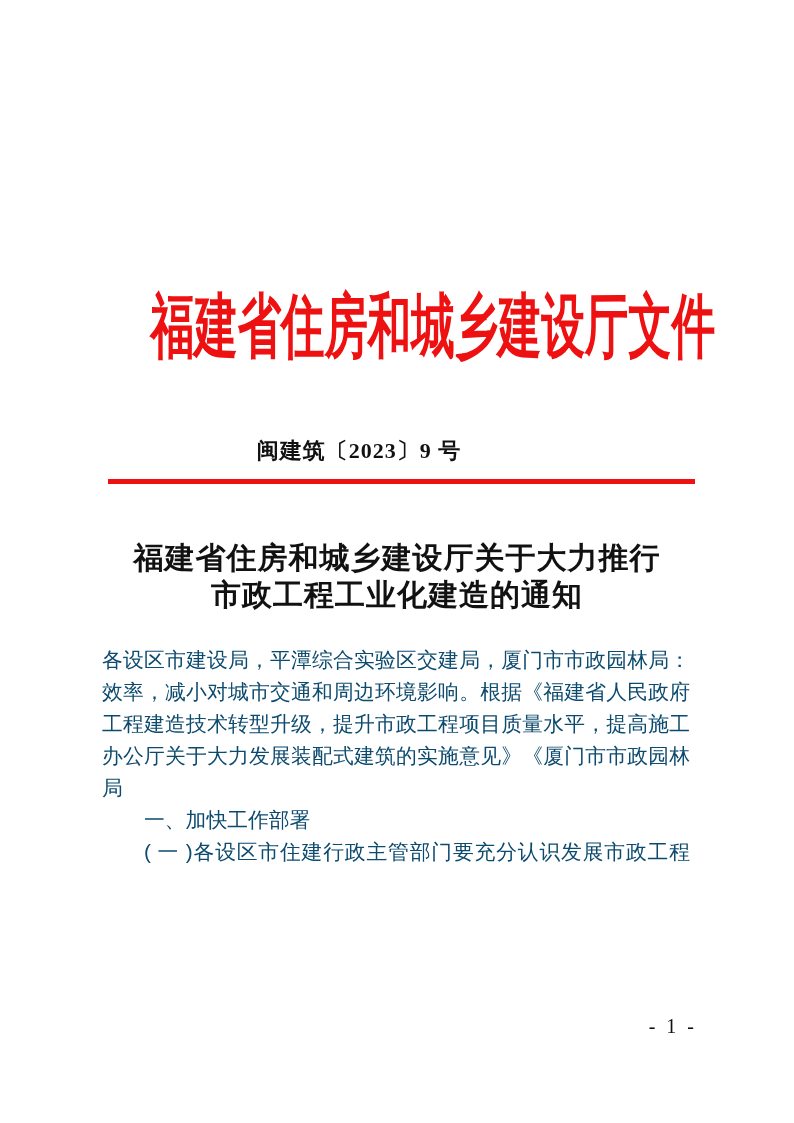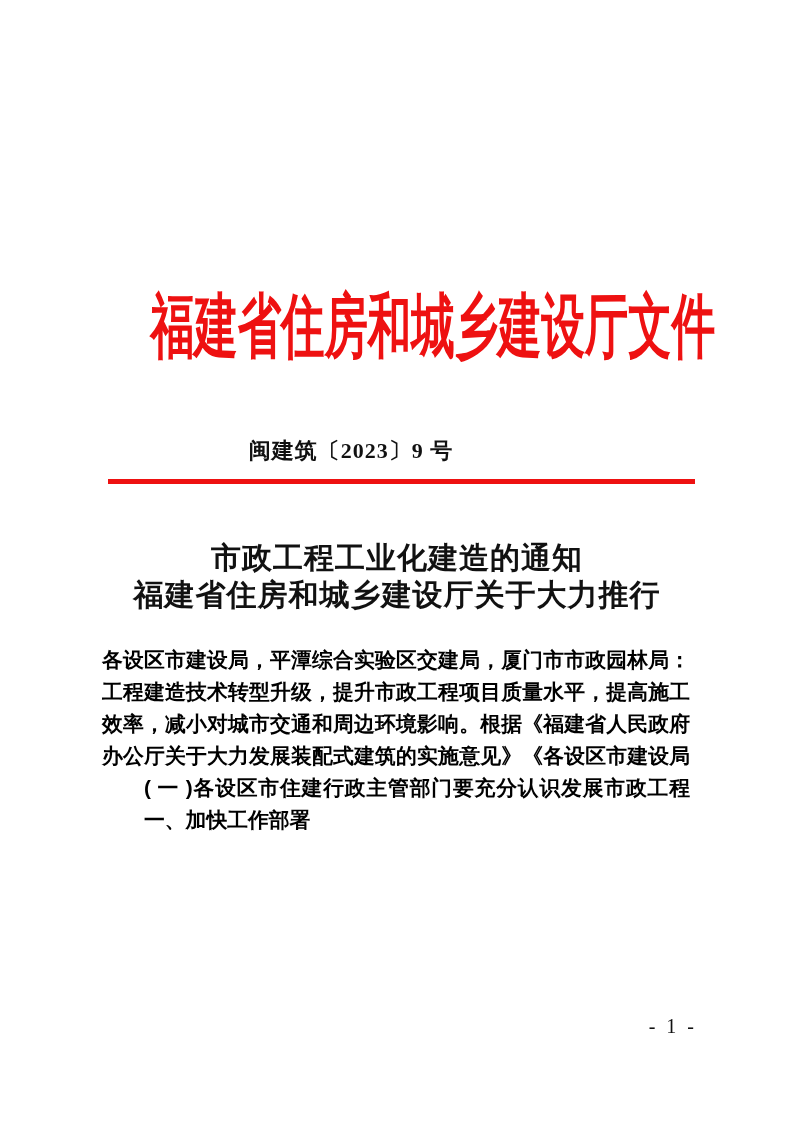--- a/index.html
+++ b/index.html
@@ -9,37 +9,37 @@
     overflow:hidden; font-family:"Liberation Sans","DejaVu Sans",sans-serif;
     color:var(--ink); margin:8px auto;
   }
   .header-title {
     position:absolute; top:278px; left:0; width:794px; text-align:center;
     font-family:"Liberation Serif","DejaVu Serif",serif; font-weight:700;
     font-size:70px; line-height:82px; color:var(--red);
     white-space:nowrap; transform:scaleX(0.62); transform-origin:50% 50%;
   }
   .doc-number {
-    position:absolute; top:429px; left:0; width:702px; text-align:center;
+    position:absolute; top:429px; left:8px; width:702px; text-align:center;
     font-family:"Liberation Serif","DejaVu Serif",serif; font-weight:600;
     font-size:22px; line-height:28px; letter-spacing:1px; color:#111;
     white-space:nowrap;
   }
   .red-rule {
     position:absolute; top:471px; left:108px; width:587px; height:5px;
     background:var(--red);
   }
   .doc-title {
     position:absolute; top:531px; left:0; width:794px; text-align:center;
     font-weight:700; font-size:30px; line-height:37px; letter-spacing:1px;
     color:#111; white-space:nowrap;
   }
   .body-block {
     position:absolute; top:636px; left:102px; width:588px;
-    font-size:20.8px; line-height:32px; font-weight:700; color:#000000;
+    font-size:20.8px; line-height:32px; font-weight:400; color:#0c4a6e;
   }
   .line { text-align:justify; word-break:break-all; }
   .line.j { text-align-last:justify; }
   .line.ind { text-indent:42px; }
   .page-number {
     position:absolute; top:1006px; right:97px;
     font-family:"Liberation Serif","DejaVu Serif",serif;
     font-size:20px; line-height:24px; letter-spacing:3px; color:#111;
     white-space:nowrap;
   }
@@ -49,28 +49,28 @@
 
 <div class="page">
 
   <div class="header-title">福建省住房和城乡建设厅文件</div>
 
   <div class="doc-number">闽建筑〔2023〕9 号</div>
 
   <div class="red-rule"></div>
 
   <div class="doc-title">
+    <div>福建省住房和城乡建设厅关于大力推行</div>
     <div>市政工程工业化建造的通知</div>
-    <div>福建省住房和城乡建设厅关于大力推行</div>
   </div>
 
   <div class="body-block" id="body-lines">
       <div class="line j">各设区市建设局，平潭综合实验区交建局，厦门市市政园林局：</div>
+      <div class="line j">效率，减小对城市交通和周边环境影响。根据《福建省人民政府</div>
       <div class="line j">工程建造技术转型升级，提升市政工程项目质量水平，提高施工</div>
-      <div class="line j">效率，减小对城市交通和周边环境影响。根据《福建省人民政府</div>
-      <div class="line j">办公厅关于大力发展装配式建筑的实施意见》《各设区市建设局</div>
+      <div class="line j">办公厅关于大力发展装配式建筑的实施意见》《厦门市市政园林局</div>
+      <div class="line ind">一、加快工作部署</div>
       <div class="line j ind">( 一 )各设区市住建行政主管部门要充分认识发展市政工程</div>
-      <div class="line ind">一、加快工作部署</div>
     </div>
 
   <div class="page-number">- 1 -</div>
 
 </div>
 
 </body></html>

